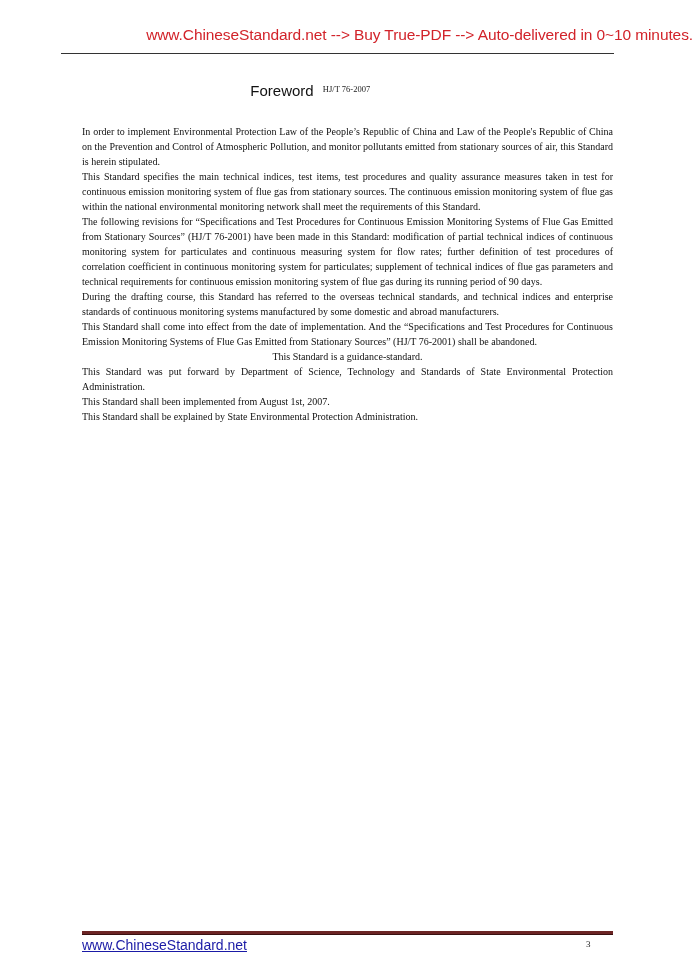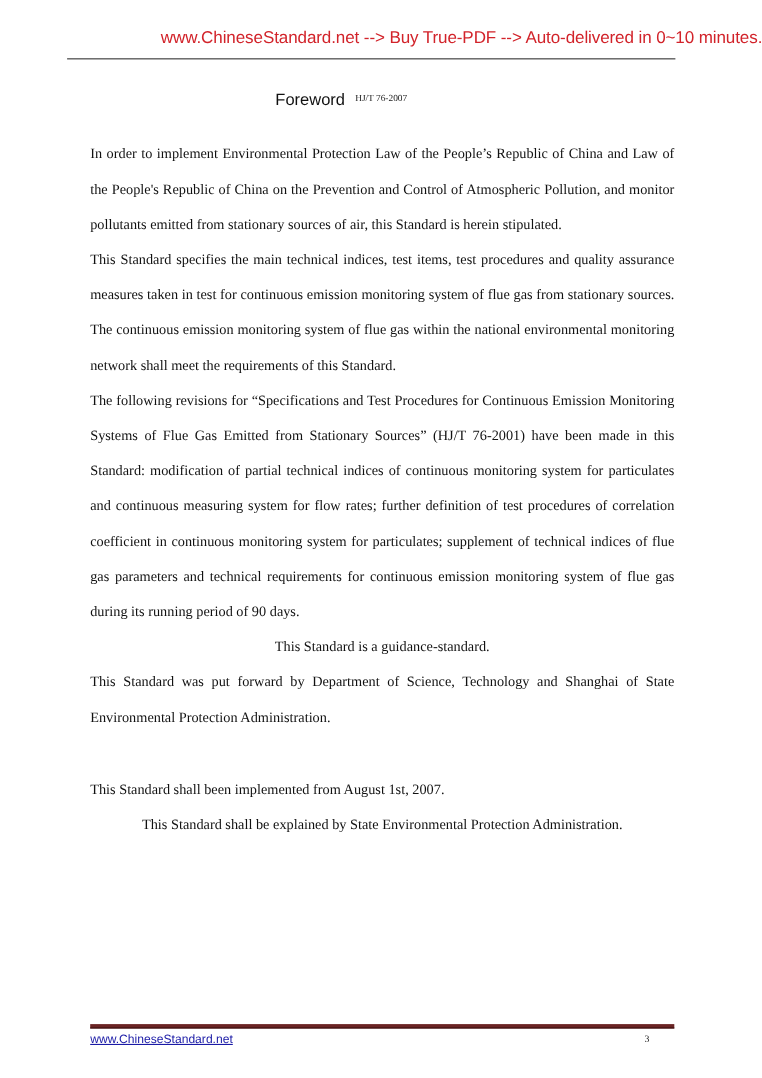--- a/index.html
+++ b/index.html
@@ -59,43 +59,43 @@
     font-family: Liberation Sans, sans-serif;
     font-size: 15px;
     color: #111111;
     line-height: 20px;
   }
   .body-text {
     position: absolute;
     top: 124px;
     left: 82px;
     width: 531px;
-    font-size: 13px;
-    line-height: 32px;
+    font-size: 10px;
+    line-height: 15px;
     text-align: justify;
   }
   .body-text p {
     margin: 0;
     padding: 0;
   }
   .footer-rule {
     position: absolute;
     top: 931px;
     left: 82px;
     width: 531px;
     height: 3px;
     background: #6b2424;
     border-bottom: 1px solid #3a1010;
   }
   .footer-link {
     position: absolute;
     top: 940px;
     left: 82px;
     font-family: "Liberation Sans", sans-serif;
-    font-size: 11px;
+    font-size: 14px;
     color: #1a1aa6;
     text-decoration: underline;
     line-height: 10px;
   }
   .page-number {
     position: absolute;
     top: 939px;
     left: 586px;
     font-family: "Liberation Serif", serif;
     font-size: 9px;
@@ -111,23 +111,25 @@
   <div class="banner">www.ChineseStandard.net --&gt; Buy True-PDF --&gt; Auto-delivered in 0~10 minutes.</div>
   <div class="doc-code">HJ/T 76-2007</div>
   <div class="header-rule" style="left:61px;width:553px;"></div>
 
   <div class="title">Foreword</div>
 
   <div class="body-text">
     <p>In order to implement Environmental Protection Law of the People’s Republic of China and Law of the People's Republic of China on the Prevention and Control of Atmospheric Pollution, and monitor pollutants emitted from stationary sources of air, this Standard is herein stipulated.</p>
     <p>This Standard specifies the main technical indices, test items, test procedures and quality assurance measures taken in test for continuous emission monitoring system of flue gas from stationary sources. The continuous emission monitoring system of flue gas within the national environmental monitoring network shall meet the requirements of this Standard.</p>
     <p>The following revisions for “Specifications and Test Procedures for Continuous Emission Monitoring Systems of Flue Gas Emitted from Stationary Sources” (HJ/T 76-2001) have been made in this Standard: modification of partial technical indices of continuous monitoring system for particulates and continuous measuring system for flow rates; further definition of test procedures of correlation coefficient in continuous monitoring system for particulates; supplement of technical indices of flue gas parameters and technical requirements for continuous emission monitoring system of flue gas during its running period of 90 days.</p>
+    <p>During the drafting course, this Standard has referred to the overseas technical standards, and technical indices and enterprise standards of continuous monitoring systems manufactured by some domestic and abroad manufacturers.</p>
+    <p>This Standard shall come into effect from the date of implementation. And the “Specifications and Test Procedures for Continuous Emission Monitoring Systems of Flue Gas Emitted from Stationary Sources” (HJ/T 76-2001) shall be abandoned.</p>
     <p style="text-align:center;">This Standard is a guidance-standard.</p>
-    <p>This Standard was put forward by Department of Science, Technology and Shanghai of State Environmental Protection Administration.</p>
-    <p style="text-align:left;margin-top:34px;">This Standard shall been implemented from August 1st, 2007.</p>
-    <p style="text-align:center;">This Standard shall be explained by State Environmental Protection Administration.</p>
+    <p>This Standard was put forward by Department of Science, Technology and Standards of State Environmental Protection Administration.</p>
+    <p style="text-align:left;">This Standard shall been implemented from August 1st, 2007.</p>
+    <p style="text-align:left;">This Standard shall be explained by State Environmental Protection Administration.</p>
   </div>
 
   <div class="footer-rule"></div>
   <a class="footer-link">www.ChineseStandard.net</a>
   <div class="page-number">3</div>
 
 </div>
 
 </body></html>

